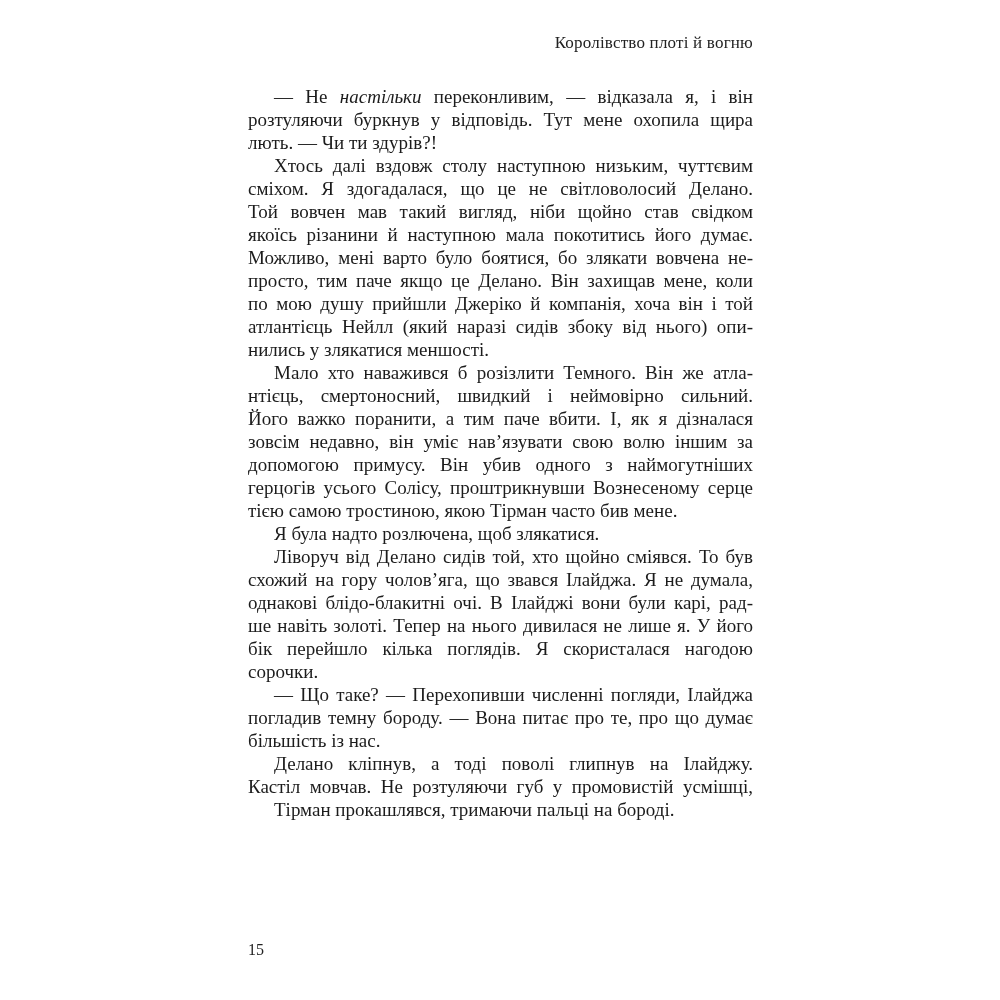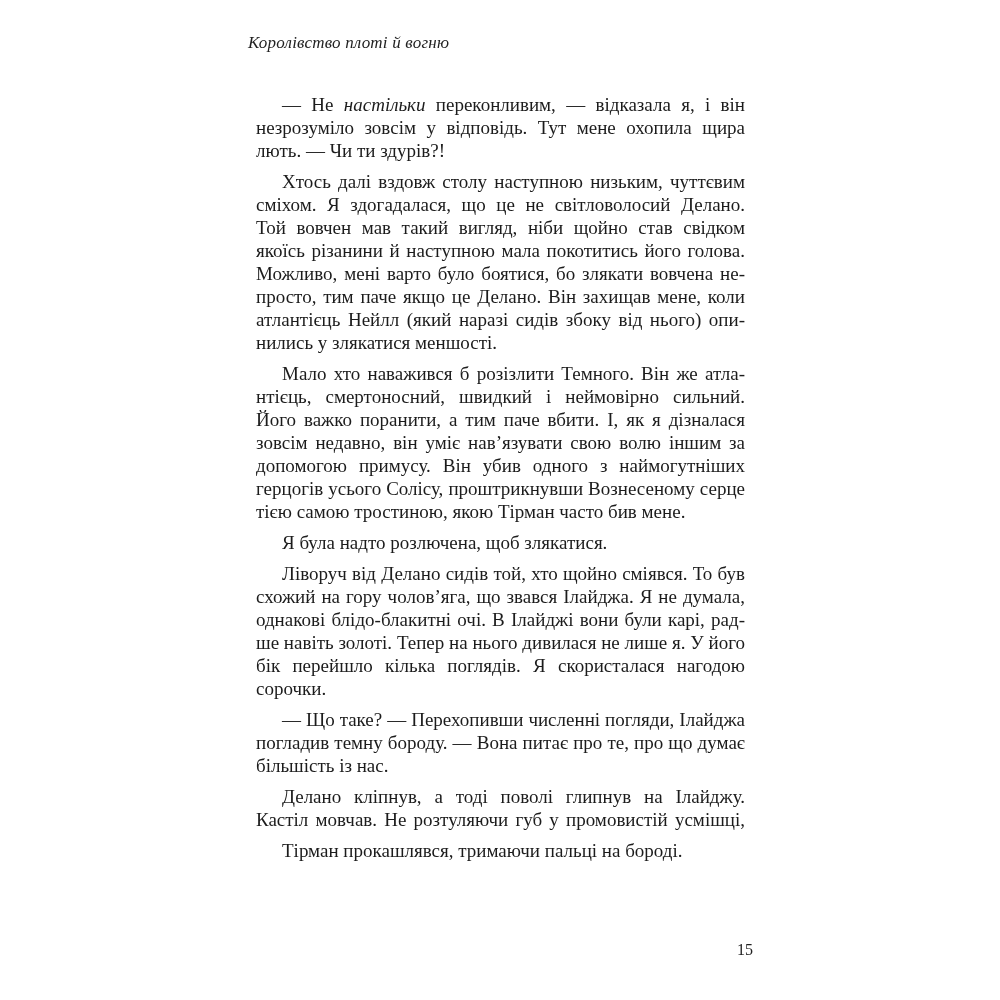--- a/index.html
+++ b/index.html
@@ -19,38 +19,37 @@
   .page {
     position: absolute;
     inset: 0;
     background: #ffffff;
   }
   .running-head {
     position: absolute;
     top: 33px;
     left: 248px;
     width: 505px;
-    text-align: left;
-    font-style: italic;
+    text-align: right;
     font-size: 17px;
     line-height: 20px;
     letter-spacing: 0.2px;
     color: #222222;
   }
   .text-block {
     position: absolute;
     top: 85px;
     left: 248px;
     width: 505px;
     font-size: 19px;
     line-height: 23px;
     color: #1c1c1c;
   }
   .paragraph {
-    margin: 8px;
+    margin: 0;
     padding: 0;
   }
   .line {
     height: 23px;
     text-align: justify;
     text-align-last: justify;
     white-space: normal;
   }
   .line.indent {
     text-indent: 26px;
@@ -59,44 +58,45 @@
     text-align-last: left;
   }
   .line i {
     font-style: italic;
   }
   .page-number {
     position: absolute;
     top: 941px;
     left: 248px;
     width: 505px;
-    text-align: right;
+    text-align: left;
     font-size: 16px;
     color: #222222;
   }
 </style>
 </head>
 <body>
 
 <div class="page">
   <div class="running-head">Королівство плоті й вогню</div>
 
   <div class="text-block">
       <div class="paragraph">
         <div class="line indent">— Не <i>настільки</i> переконливим, — відказала я, і він</div>
-        <div class="line">незрозуміло зовсім у відповідь. Тут мене охопила щира</div>
+        <div class="line">розтуляючи буркнув у відповідь. Тут мене охопила щира</div>
         <div class="line last">лють. — Чи ти здурів?!</div>
       </div>
       <div class="paragraph">
         <div class="line indent">Хтось далі вздовж столу наступною низьким, чуттєвим</div>
         <div class="line">сміхом. Я здогадалася, що це не світловолосий Делано.</div>
         <div class="line">Той вовчен мав такий вигляд, ніби щойно став свідком</div>
-        <div class="line">якоїсь різанини й наступною мала покотитись його голова.</div>
+        <div class="line">якоїсь різанини й наступною мала покотитись його думає.</div>
         <div class="line">Можливо, мені варто було боятися, бо злякати вовчена не-</div>
         <div class="line">просто, тим паче якщо це Делано. Він захищав мене, коли</div>
+        <div class="line">по мою душу прийшли Джеріко й компанія, хоча він і той</div>
         <div class="line">атлантієць Нейлл (який наразі сидів збоку від нього) опи-</div>
         <div class="line last">нились у злякатися меншості.</div>
       </div>
       <div class="paragraph">
         <div class="line indent">Мало хто наважився б розізлити Темного. Він же атла-</div>
         <div class="line">нтієць, смертоносний, швидкий і неймовірно сильний.</div>
         <div class="line">Його важко поранити, а тим паче вбити. І, як я дізналася</div>
         <div class="line">зовсім недавно, він уміє нав’язувати свою волю іншим за</div>
         <div class="line">допомогою примусу. Він убив одного з наймогутніших</div>
         <div class="line">герцогів усього Солісу, проштрикнувши Вознесеному серце</div>

